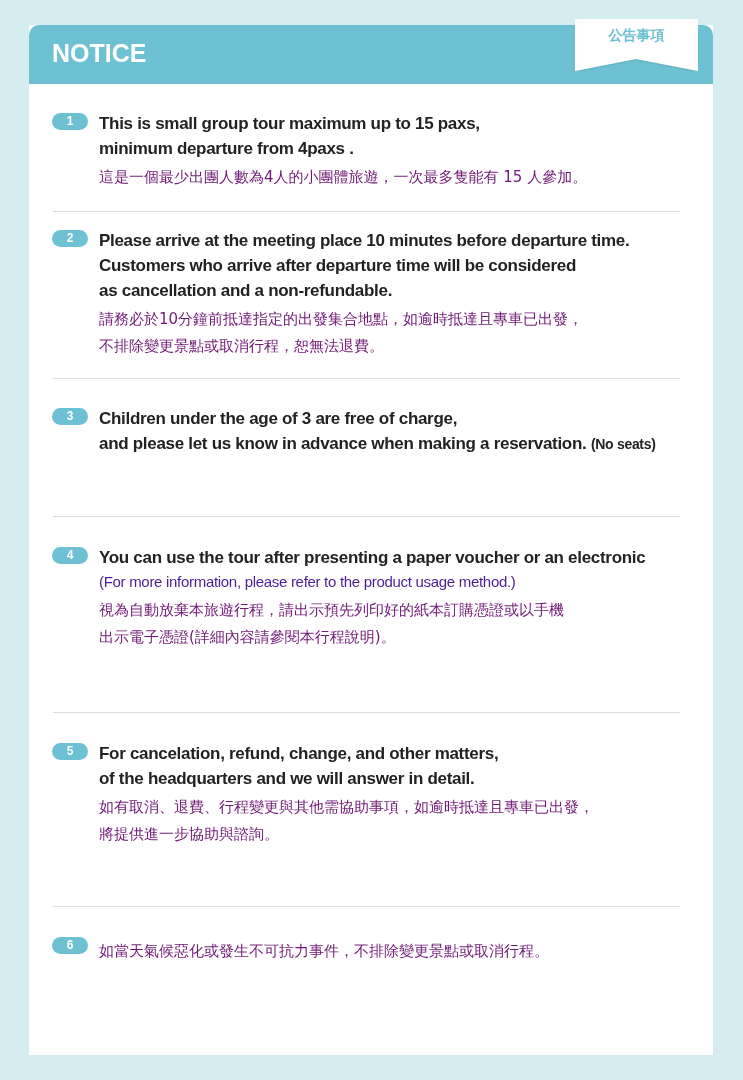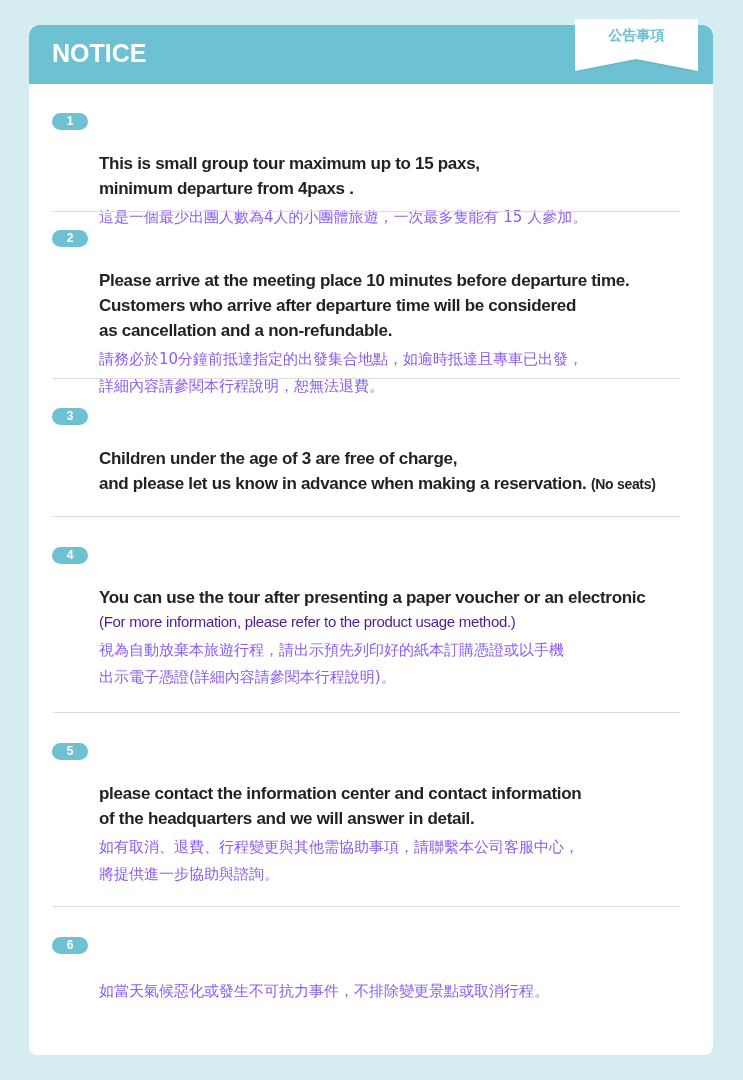--- a/index.html
+++ b/index.html
@@ -4,21 +4,21 @@
 <style>
   html, body { margin:0; padding:0; }
   body {
     width:743px; height:1080px; overflow:hidden;
     background:#d5edf0;
     font-family:"Liberation Sans", "DejaVu Sans", sans-serif;
     position:relative;
   }
   .card {
     position:absolute; left:29px; top:25px; width:684px; height:1030px;
-    background:#ffffff; border-radius:8px; overflow:visible;
+    background:#ffffff; border-radius:0; overflow:visible;
   }
   .header {
     position:absolute; left:0; top:0; width:684px; height:59px;
     background:#6ec1d3; border-radius:10px 10px 0 0;
   }
   .header-title {
     position:absolute; left:23px; top:14px;
     color:#ffffff; font-weight:bold; font-size:25px; letter-spacing:0px;
     font-family:"Liberation Sans", sans-serif;
   }
@@ -31,33 +31,33 @@
     color:#6ec1d3; font-weight:bold; font-size:14px;
     font-family:"DejaVu Sans", sans-serif;
   }
   .item { position:absolute; left:23px; width:640px; }
   .badge {
     position:absolute; left:0; top:2px; width:36px; height:17px;
     background:#6ec1d3; border-radius:9px;
     color:#ffffff; font-size:12px; font-weight:bold; text-align:center; line-height:17px;
     font-family:"Liberation Sans", sans-serif;
   }
-  .text { position:absolute; left:47px; width:600px;margin-top:40px; }
+  .text { position:absolute; left:47px; width:600px; }
   .en {
     color:#222222; font-weight:bold; font-size:17px; line-height:25px;
     font-family:"Liberation Sans", sans-serif; letter-spacing:-0.3px;
     white-space:nowrap;
   }
   .en .note { font-weight:bold; font-size:14px; letter-spacing:-0.3px; }
   .sub {
     color:#4c1d95; font-size:15px; line-height:24px;
     font-family:"Liberation Sans", sans-serif; letter-spacing:-0.3px; white-space:nowrap;
   }
   .zh {
-    color:#8b5cf6; font-size:15px; line-height:27px; margin-top:3px;
+    color:#701a75; font-size:15px; line-height:27px; margin-top:3px;
     font-family:"DejaVu Sans", sans-serif; white-space:nowrap;
   }
   .divider {
     position:absolute; left:24px; width:627px; height:1px; background:#dddddd;
   }
 </style>
 </head>
 <body>
 
 <div class="card">
@@ -86,21 +86,21 @@
   </div>
   <div class="divider" style="top:186px;"></div>
 
   <div class="item" style="top:203px;">
     <div class="badge">2</div>
     <div class="text">
       <div class="en">Please arrive at the meeting place 10 minutes before departure time.</div>
       <div class="en">Customers who arrive after departure time will be considered</div>
       <div class="en">as cancellation and a non-refundable.</div>
       <div class="zh">請務必於10分鐘前抵達指定的出發集合地點，如逾時抵達且專車已出發，</div>
-      <div class="zh" style="margin-top:0;">詳細內容請參閱本行程說明，恕無法退費。</div>
+      <div class="zh" style="margin-top:0;">不排除變更景點或取消行程，恕無法退費。</div>
     </div>
   </div>
   <div class="divider" style="top:353px;"></div>
 
   <div class="item" style="top:381px;">
     <div class="badge">3</div>
     <div class="text">
       <div class="en">Children under the age of 3 are free of charge,</div>
       <div class="en">
         <span>and please let us know in advance when making a reservation.</span>
@@ -117,23 +117,23 @@
       <div class="sub">(For more information, please refer to the product usage method.)</div>
       <div class="zh">視為自動放棄本旅遊行程，請出示預先列印好的紙本訂購憑證或以手機</div>
       <div class="zh" style="margin-top:0;">出示電子憑證(詳細內容請參閱本行程說明)。</div>
     </div>
   </div>
   <div class="divider" style="top:687px;"></div>
 
   <div class="item" style="top:716px;">
     <div class="badge">5</div>
     <div class="text">
-      <div class="en">please contact the information center and contact information</div>
+      <div class="en">For cancelation, refund, change, and other matters,</div>
       <div class="en">of the headquarters and we will answer in detail.</div>
-      <div class="zh">如有取消、退費、行程變更與其他需協助事項，請聯繫本公司客服中心，</div>
+      <div class="zh">如有取消、退費、行程變更與其他需協助事項，如逾時抵達且專車已出發，</div>
       <div class="zh" style="margin-top:0;">將提供進一步協助與諮詢。</div>
     </div>
   </div>
   <div class="divider" style="top:881px;"></div>
 
   <div class="item" style="top:910px;">
     <div class="badge">6</div>
     <div class="text">
       <div class="zh">如當天氣候惡化或發生不可抗力事件，不排除變更景點或取消行程。</div>
     </div>

